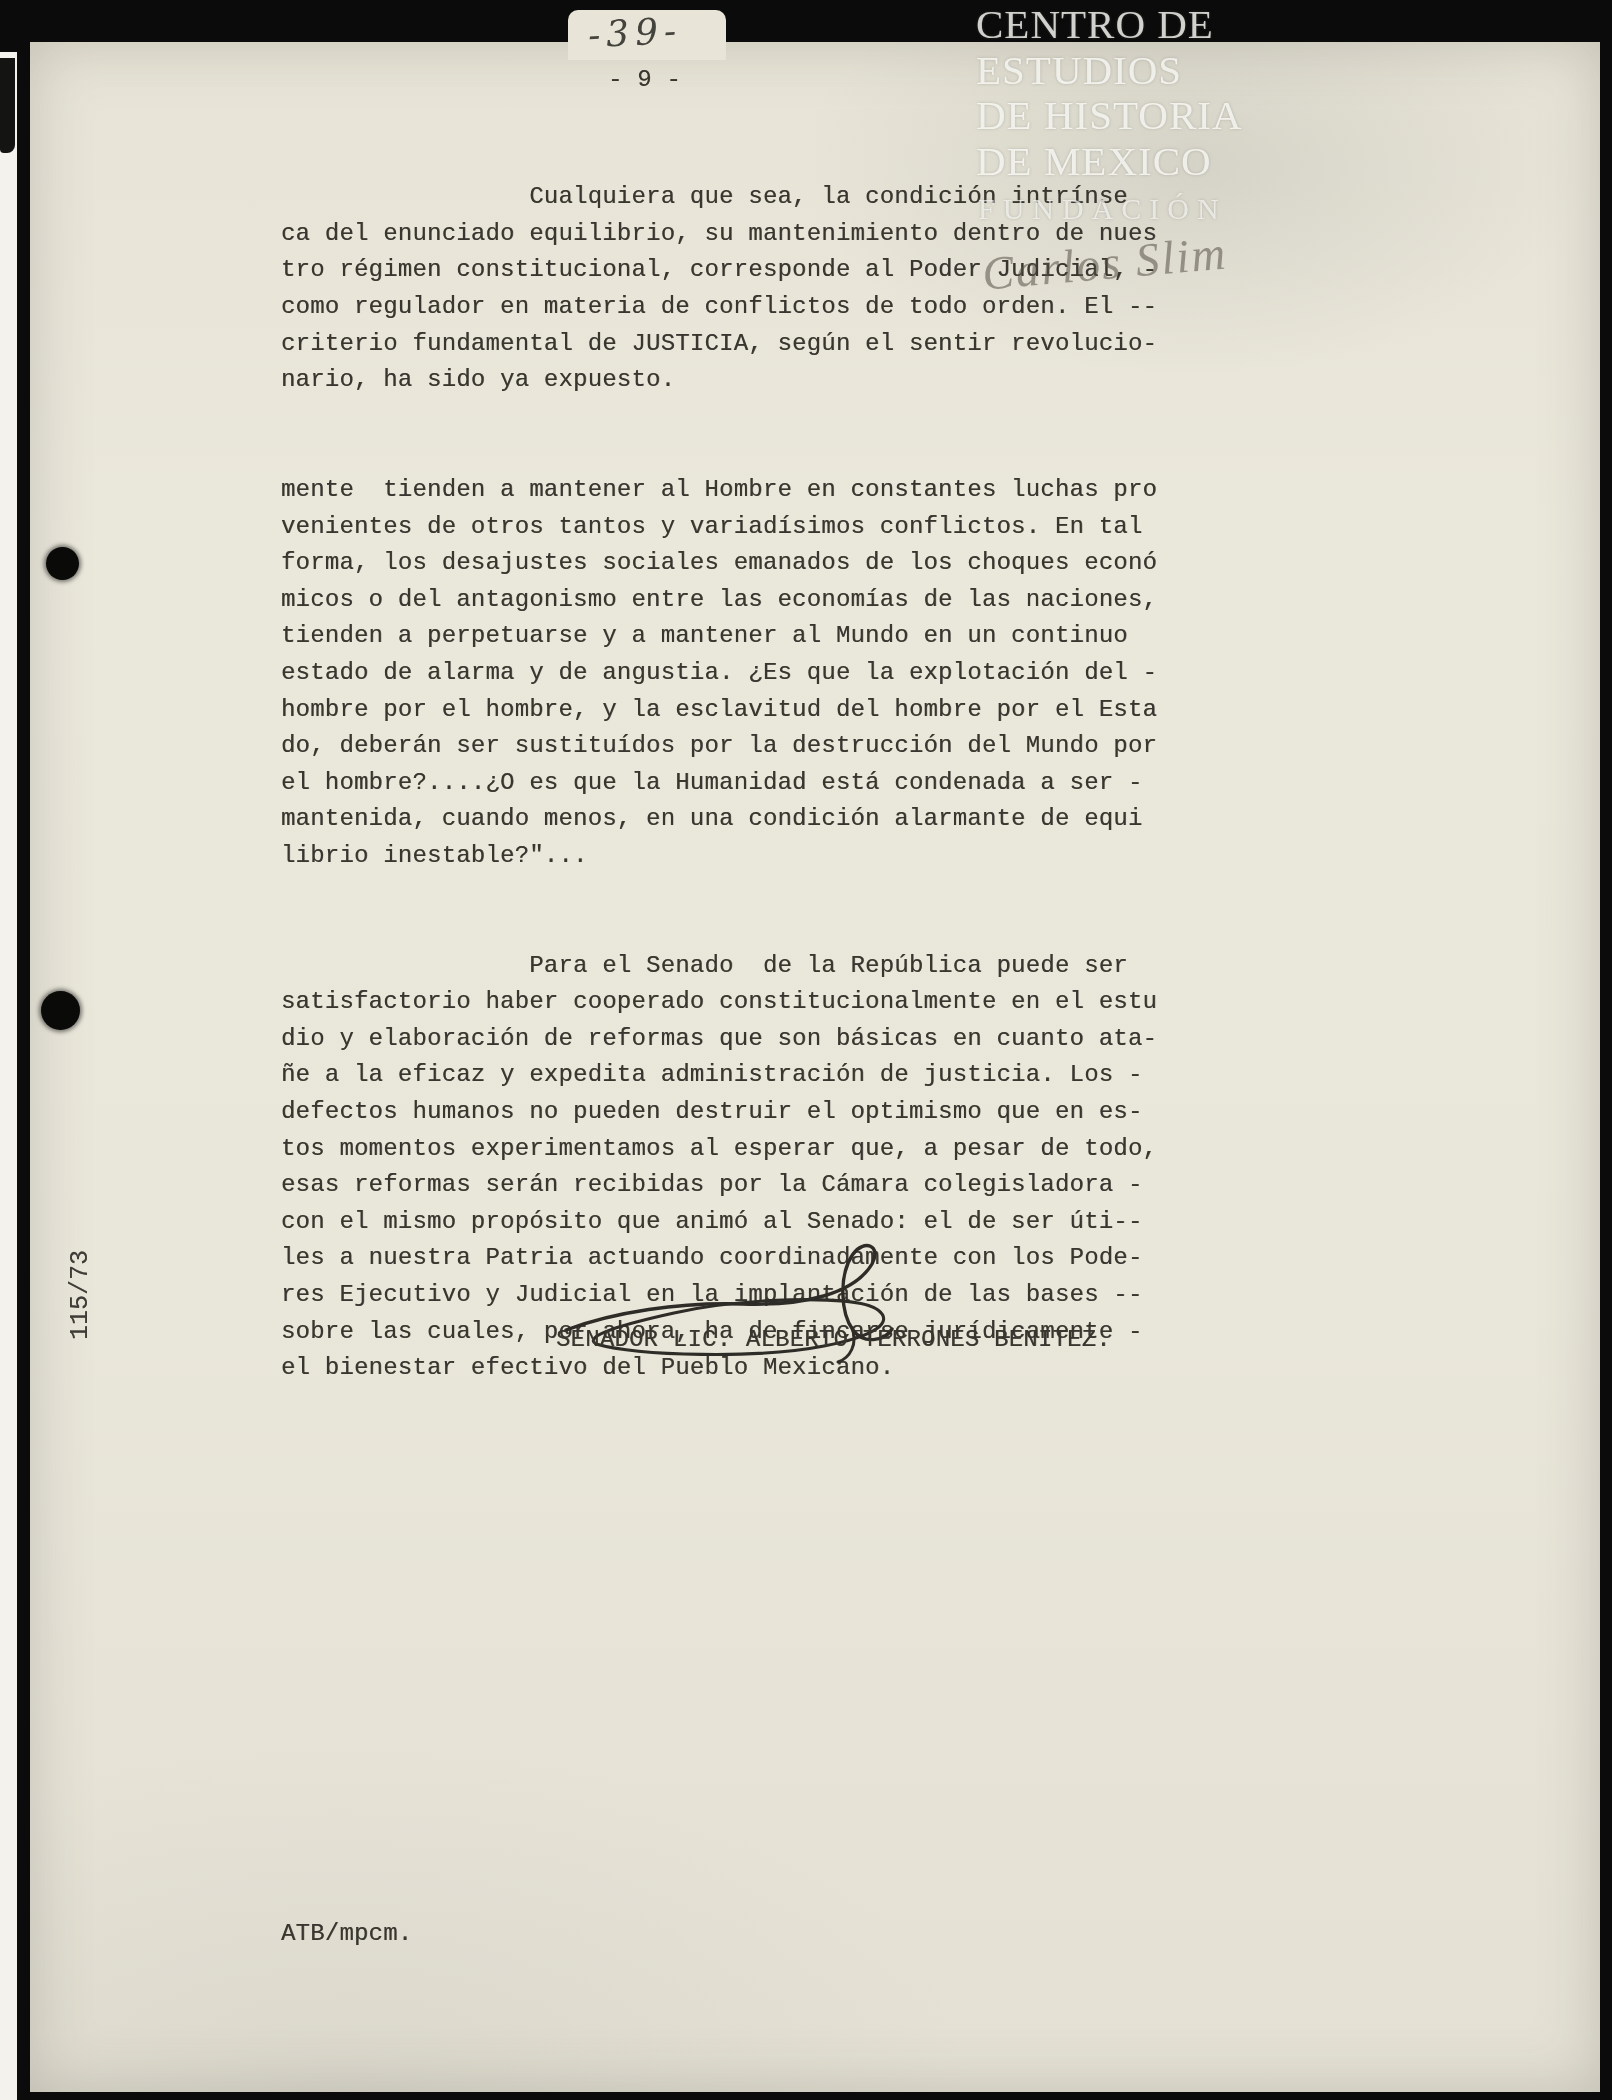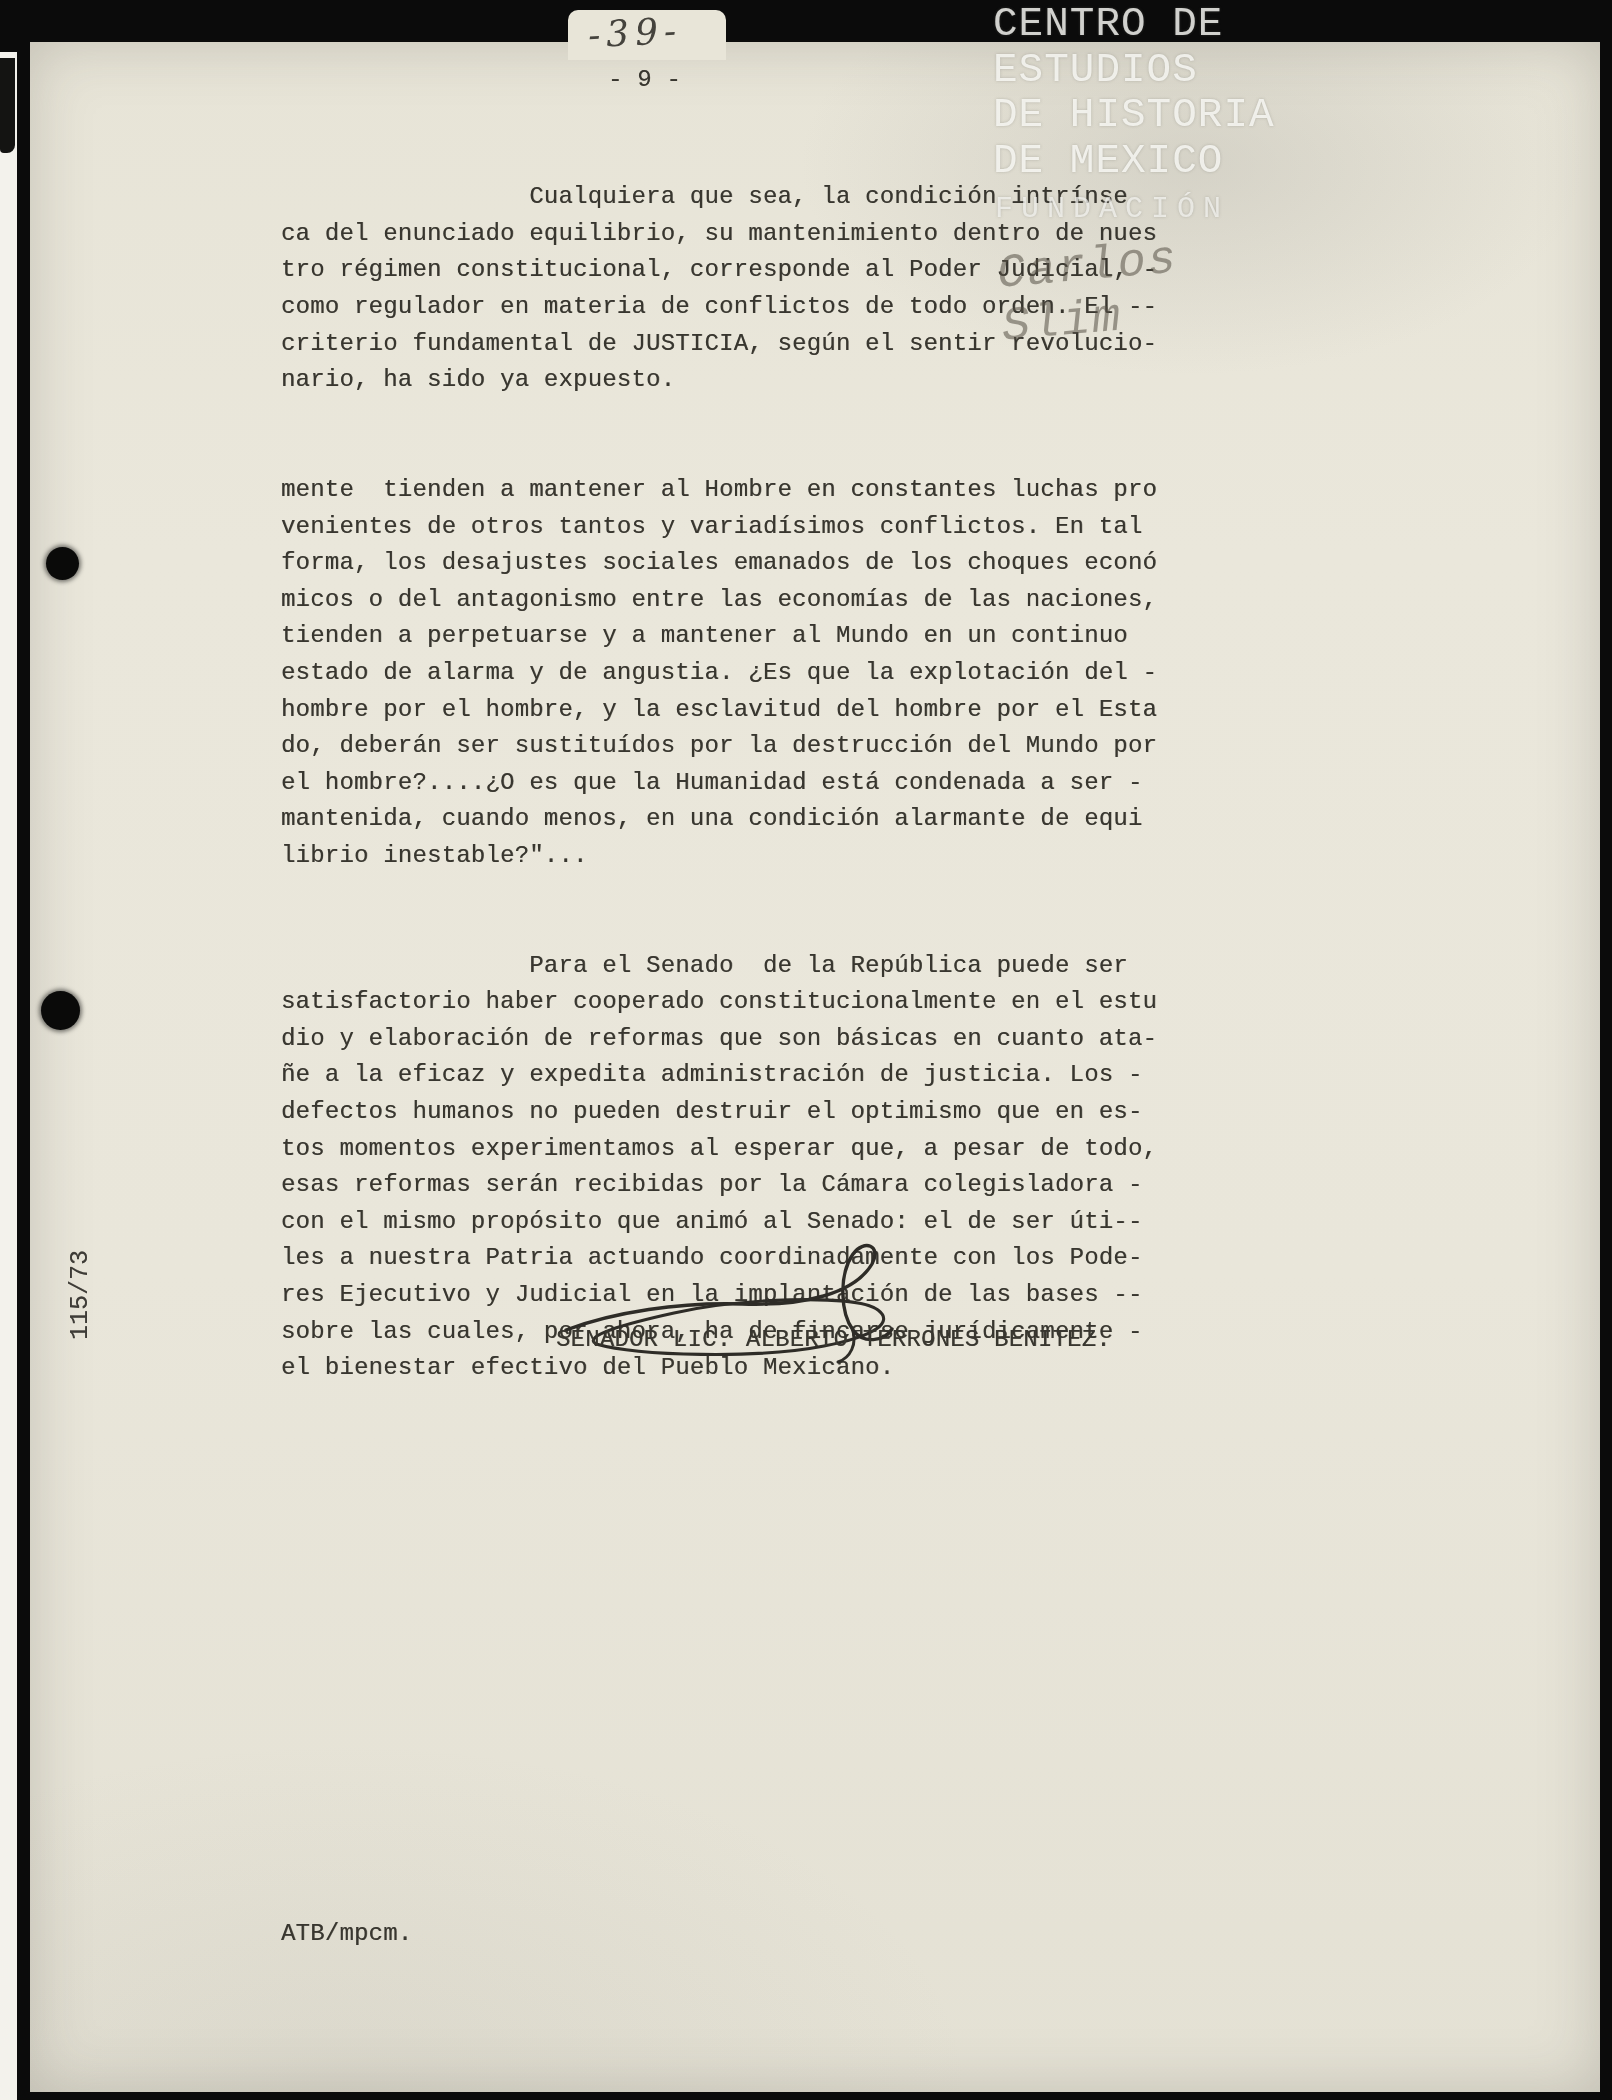--- a/index.html
+++ b/index.html
@@ -87,25 +87,24 @@
     font-family: "Liberation Mono", monospace;
     font-size: 25px;
     color: #3e3c37;
     text-shadow: 0.3px 0.3px 0.5px rgba(55,52,45,0.5);
     white-space: pre;
   }
 
   .watermark {
     position: absolute;
     left: 976px; top: 2px;
-    font-family: Liberation Mono, monospace;
+    font-family: Liberation Serif, serif;
     color: rgba(252,252,249,0.80);
     text-shadow: 0 0 3px rgba(110,108,100,0.35);
     pointer-events: none;
-    margin-left: 17px;
   }
   .watermark .institution {
     font-size: 41px;
     line-height: 45.5px;
     white-space: pre-line;
     letter-spacing: 1px;
   }
   .watermark .foundation {
     position: absolute;
     left: 2px; top: 190px;

